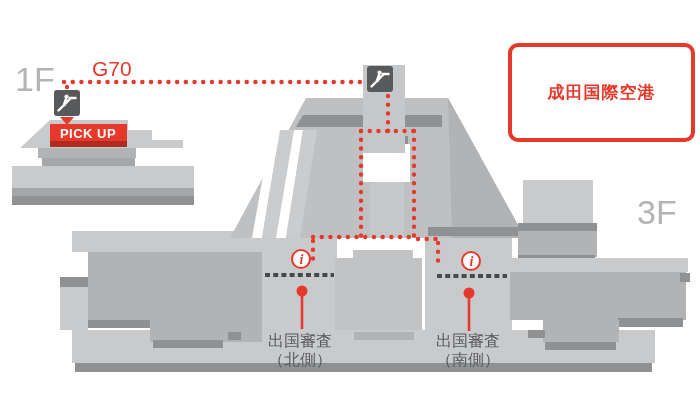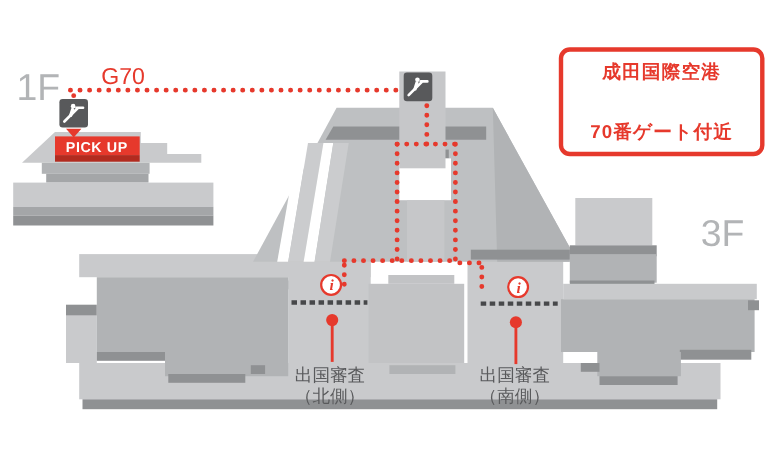--- a/index.html
+++ b/index.html
@@ -161,15 +161,14 @@
       <text class="jp-label" x="300" y="365" text-anchor="middle">（北側）</text>
     </g>
     <g>
       <text class="jp-label" x="468" y="346" text-anchor="middle">出国審査</text>
       <text class="jp-label" x="468" y="365" text-anchor="middle">（南側）</text>
     </g>
   </svg>
 
   <div class="info-box">
     <div class="line">成田国際空港</div>
-    <div class="line">70番ゲート付近</div>
   </div>
 </div>
 
 </body></html>

